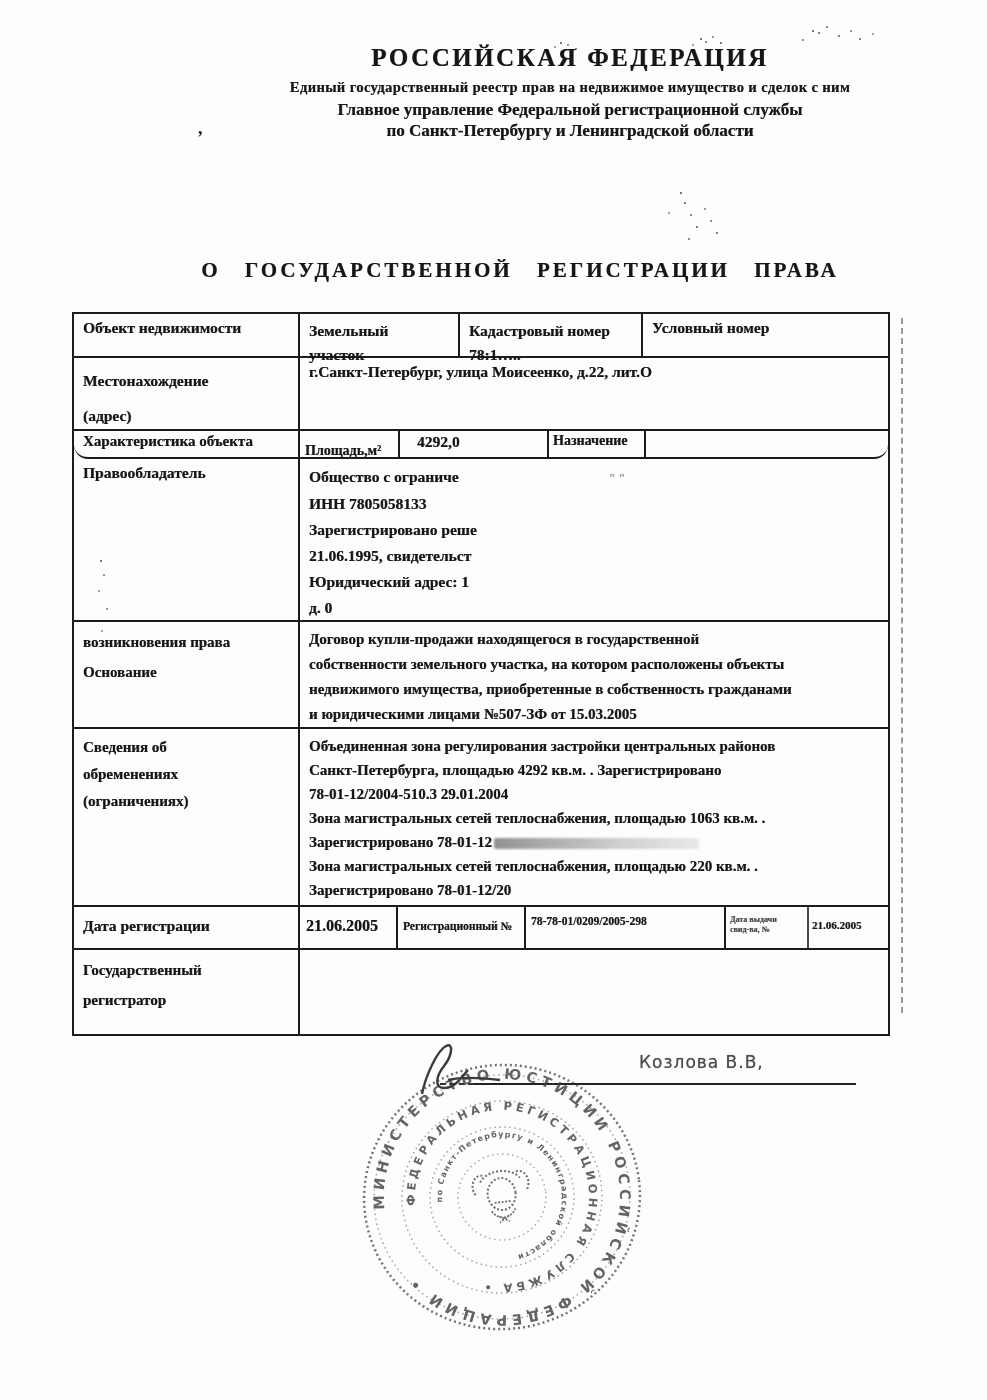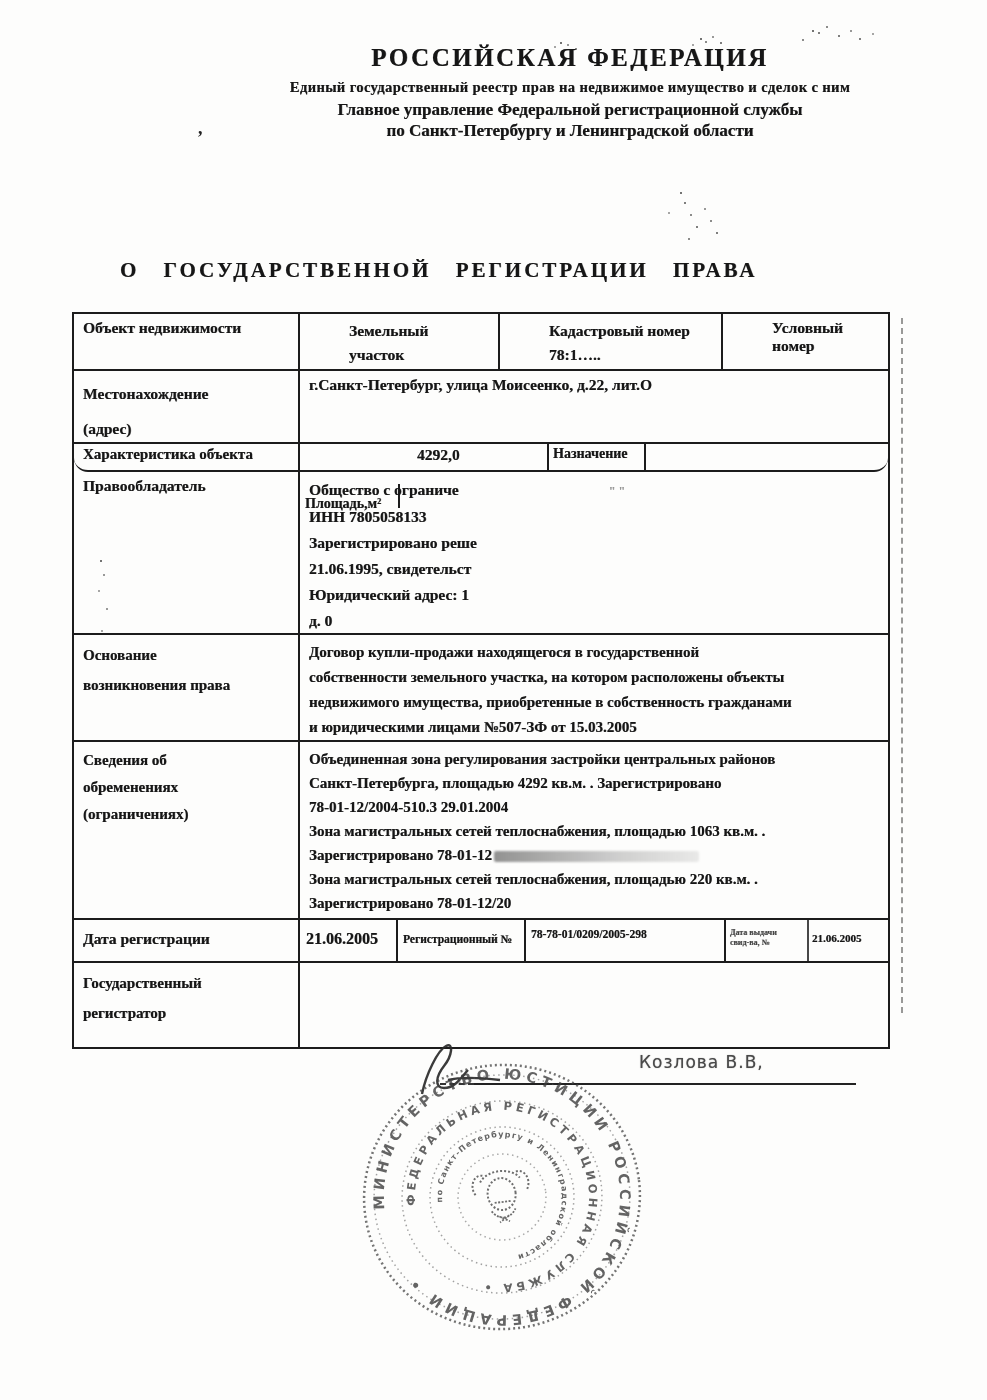--- a/index.html
+++ b/index.html
@@ -5,21 +5,21 @@
   html,body{margin:0;padding:0;background:#e8e8e8;}
   #page{position:relative;width:987px;height:1400px;background:#fdfdfc;overflow:hidden;
         font-family:"Liberation Serif",serif;color:#161616;}
   .txt{text-shadow:0.4px 0.4px 0 rgba(20,20,20,.45), -0.2px 0 0 rgba(20,20,20,.2);}
   
   #hdr{position:absolute;left:140px;top:44px;width:860px;text-align:center;}
   #hdr .l1{font-size:25px;font-weight:bold;letter-spacing:2.5px;}
   #hdr .l2{font-size:14.5px;font-weight:bold;margin-top:7px;letter-spacing:.4px;}
   #hdr .l3{font-size:17px;font-weight:bold;margin-top:4px;}
   #hdr .l4{font-size:17px;font-weight:bold;margin-top:1px;}
-  #doc-title{position:absolute;left:120px;top:258px;width:800px;
+  #doc-title{position:absolute;left:120px;top:258px;width:800px;text-align:center;
              font-size:21px;font-weight:bold;letter-spacing:3px;word-spacing:16px;}
   .comma-mark{position:absolute;font-weight:bold;font-size:18px;color:#222;}
   
   #tbl{position:absolute;left:72px;top:312px;width:818px;border:2.5px solid #1c1c1c;
        box-sizing:border-box;display:flex;flex-direction:column;}
   .row{display:flex;border-bottom:2px solid #1c1c1c;box-sizing:border-box;}
   .row:last-child{border-bottom:none;}
   .cell{box-sizing:border-box;padding:5px 9px;font-weight:bold;font-size:15.5px;}
   .brd-r{border-right:2px solid #1c1c1c;}
   .lbl{width:226px;flex:none;}
@@ -58,21 +58,21 @@
     <div class="l4 txt">по Санкт-Петербургу и Ленинградской области</div>
   </div>
   <div class="comma-mark" style="left:198px;top:118px;">,</div>
 
   <div id="doc-title" class="txt">О ГОСУДАРСТВЕННОЙ РЕГИСТРАЦИИ ПРАВА</div>
 
   <div class="dashcol" style="left:901px;top:318px;height:695px;"></div>
 
   <div id="tbl">
 
-    <div class="row" style="height:57px;gap:40px;">
+    <div class="row" style="height:44px;">
       <div class="cell lbl brd-r txt">Объект недвижимости</div>
       <div class="cell brd-r txt" style="width:160px;flex:none;line-height:24px;">
         <div>Земельный</div>
         <div>участок</div>
       </div>
       <div class="cell brd-r txt" style="width:183px;flex:none;line-height:24px;">
         <div>Кадастровый номер</div>
         <div>78:1…..</div>
       </div>
       <div class="cell grow txt">Условный номер</div>
@@ -81,42 +81,42 @@
     <div class="row" style="height:73px;">
       <div class="cell lbl brd-r txt" style="line-height:35px;">
         <div>Местонахождение</div>
         <div>(адрес)</div>
       </div>
       <div class="cell grow txt">г.Санкт-Петербург, улица Моисеенко, д.22, лит.О</div>
     </div>
 
     <div class="row" style="height:28px;border-radius:14px;">
       <div class="cell lbl brd-r txt" style="padding-top:2px;font-size:15px;">Характеристика объекта</div>
-      <div class="cell brd-r txt" style="width:100px;flex:none;padding:12px 5px;font-size:14px;margin-top:40px;">Площадь,м²</div>
+      <div class="cell brd-r txt" style="width:100px;flex:none;padding:12px 5px;font-size:14px;">Площадь,м²</div>
       <div class="cell brd-r txt" style="width:149px;flex:none;padding:2px 17px;">4292,0</div>
       <div class="cell brd-r txt" style="width:97px;flex:none;padding:2px 4px;font-size:14px;">Назначение</div>
     </div>
 
 
     <div class="row" style="height:163px;">
       <div class="cell lbl brd-r txt">Правообладатель</div>
       <div class="cell grow txt" style="line-height:26px;">
         <div><span>Общество с ограниче</span><span class="faint" style="margin-left:150px;font-size:12px;">"          "</span></div>
         <div>ИНН 7805058133</div>
         <div>Зарегистрировано реше</div>
         <div>21.06.1995, свидетельст</div>
         <div>Юридический адрес: 1</div>
         <div>д. 0</div>
       </div>
     </div>
 
     <div class="row" style="height:107px;">
       <div class="cell lbl brd-r txt" style="line-height:30px;font-size:15px;">
+        <div>возникновения права</div>
         <div>Основание</div>
-        <div>возникновения права</div>
       </div>
       <div class="cell grow txt" style="line-height:25px;font-size:15px;">
         <div>Договор купли-продажи находящегося в государственной</div>
         <div>собственности земельного участка, на котором расположены объекты</div>
         <div>недвижимого имущества, приобретенные в собственность гражданами</div>
         <div>и юридическими лицами №507-ЗФ от 15.03.2005</div>
       </div>
     </div>
 
     <div class="row" style="height:178px;">

